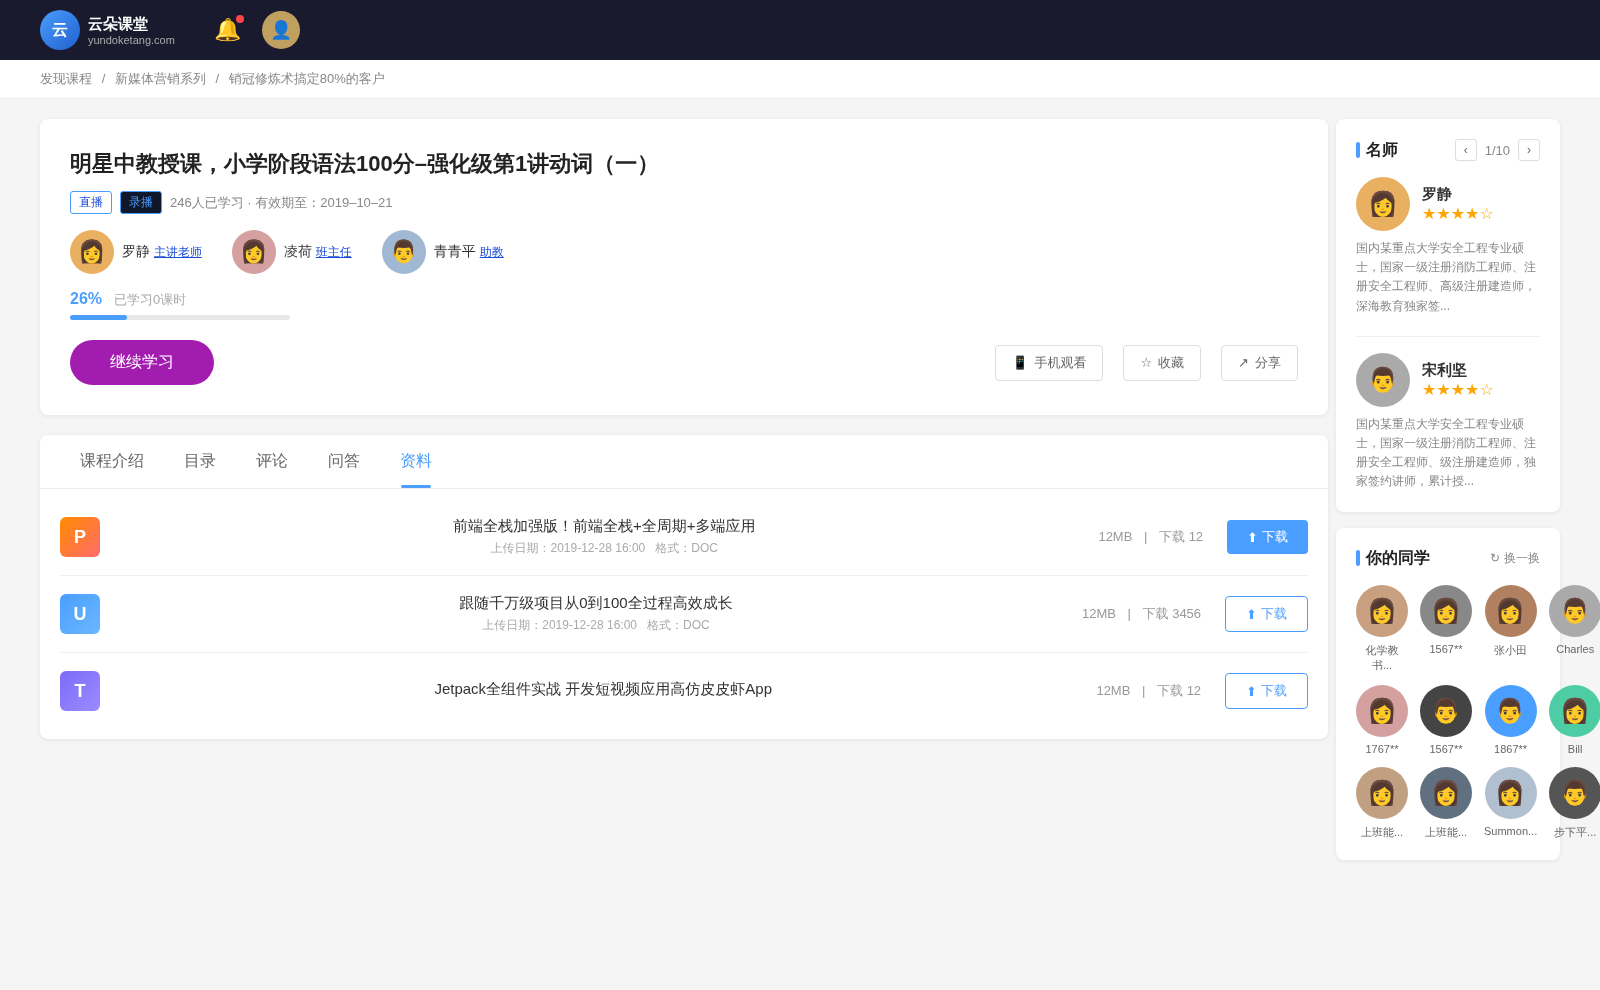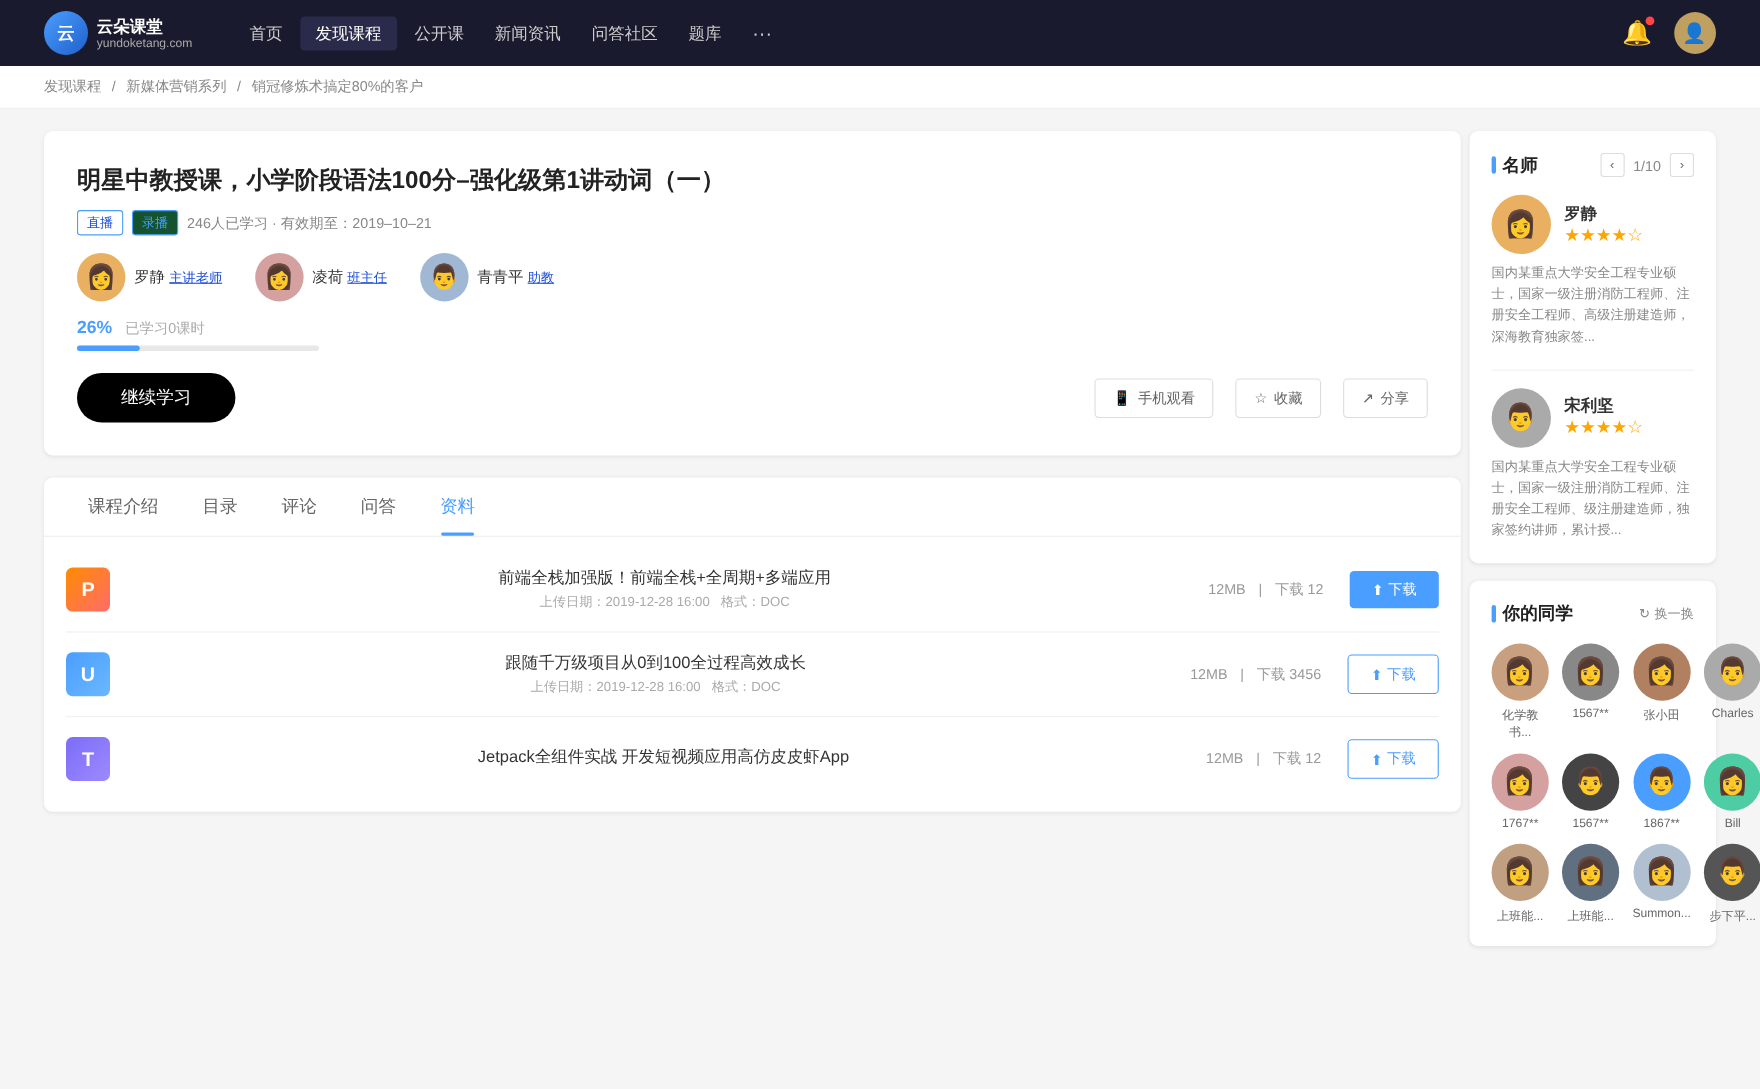--- a/index.html
+++ b/index.html
@@ -9,34 +9,34 @@
     .main { display: flex; gap: 8px; padding: 20px 40px; max-width: 1600px; }
     .content { flex: 1; }
     .sidebar { width: 224px; flex-shrink: 0; }
 
     
     .course-card { background: white; border-radius: 8px; padding: 30px; margin-bottom: 20px; box-shadow: 0 1px 4px rgba(0,0,0,0.08); }
     .course-title { font-size: 22px; font-weight: bold; color: #222; margin-bottom: 12px; }
     .course-tags { display: flex; align-items: center; gap: 8px; margin-bottom: 12px; }
     .tag { padding: 2px 8px; border-radius: 3px; font-size: 12px; border: 1px solid; }
     .tag-live { border-color: #4a9eff; color: #1d4ed8; }
-    .tag-record { border-color: #4a9eff; color: #4a9eff; background: #14532d; }
+    .tag-record { border-color: #4a9eff; color: #4a9eff; background: #0f172a; }
     .course-meta { color: #888; font-size: 13px; }
     .teachers { display: flex; gap: 30px; margin: 16px 0; }
     .teacher { display: flex; align-items: center; gap: 8px; }
     .teacher-avatar { width: 44px; height: 44px; border-radius: 50%; overflow: hidden; }
     .teacher-name { font-size: 14px; color: #333; font-weight: 500; }
     .teacher-role { font-size: 12px; color: #1d4ed8; text-decoration: underline; }
     .progress-section { margin: 0 0; }
     .progress-label { color: #4a9eff; font-size: 16px; font-weight: bold; margin-bottom: 4px; }
     .progress-sub { color: #aaa; font-size: 13px; display: inline-block; margin-left: 8px; }
     .progress-bar-bg { width: 220px; height: 5px; background: #e8e8e8; border-radius: 3px; margin-top: 6px; }
     .progress-bar-fill { width: 26%; height: 5px; background: #4a9eff; border-radius: 3px; }
     .course-actions { display: flex; align-items: center; justify-content: space-between; margin-top: 20px; }
-    .btn-continue { background: #000000; color: white; border: none; border-radius: 25px; padding: 12px 40px; font-size: 16px; cursor: pointer; font-weight: 500; }
+    .btn-continue { background: #a21caf; color: white; border: none; border-radius: 25px; padding: 12px 40px; font-size: 16px; cursor: pointer; font-weight: 500; }
     .action-btns { display: flex; gap: 20px; }
     .action-btn { display: flex; align-items: center; gap: 6px; color: #666; font-size: 13px; cursor: pointer; border: 1px solid #ddd; padding: 8px 16px; border-radius: 4px; background: white; }
 
     
     .tabs-section { background: white; border-radius: 8px; padding: 0; box-shadow: 0 1px 4px rgba(0,0,0,0.08); }
     .tabs { display: flex; gap: 0; padding: 0 20px; border-bottom: 1px solid #eee; }
     .tab { padding: 16px 20px; font-size: 16px; color: #666; cursor: pointer; position: relative; }
     .tab.active { color: #4a9eff; font-weight: 500; }
     .tab.active::after { content: ''; position: absolute; bottom: 0; left: 50%; transform: translateX(-50%); width: 30px; height: 3px; background: #4a9eff; border-radius: 2px; }
 
@@ -83,29 +83,20 @@
 <body>
 
 <nav style="background:#1a1a2e;height:60px;display:flex;align-items:center;padding:0 40px;">
   <div style="display:flex;align-items:center;margin-right:40px;cursor:pointer;">
     <div style="width:40px;height:40px;background:linear-gradient(135deg,#4a9eff,#2060cc);border-radius:50%;display:flex;align-items:center;justify-content:center;color:white;font-size:16px;font-weight:bold;margin-right:8px;">云</div>
     <div style="color:white;">
       <div style="font-size:15px;font-weight:bold;">云朵课堂</div>
       <div style="font-size:11px;color:#aaa;">yundoketang.com</div>
     </div>
   </div>
-  <div style="display:flex;align-items:center;gap:4px;flex:1;">
-    <span style="color:#ccc;font-size:15px;cursor:pointer;padding:6px 12px;">首页</span>
-    <span style="color:white;font-size:15px;cursor:pointer;padding:6px 14px;background:#2a2a4a;border-radius:4px;">发现课程</span>
-    <span style="color:#ccc;font-size:15px;cursor:pointer;padding:6px 12px;">公开课</span>
-    <span style="color:#ccc;font-size:15px;cursor:pointer;padding:6px 12px;">新闻资讯</span>
-    <span style="color:#ccc;font-size:15px;cursor:pointer;padding:6px 12px;">问答社区</span>
-    <span style="color:#ccc;font-size:15px;cursor:pointer;padding:6px 12px;">题库</span>
-    <span style="color:#ccc;font-size:18px;cursor:pointer;padding:6px 12px;">···</span>
-  </div>
   <div style="display:flex;align-items:center;gap:20px;">
     <div style="position:relative;cursor:pointer;color:#ccc;font-size:22px;">
       🔔
       <div style="position:absolute;top:-2px;right:-2px;width:8px;height:8px;background:#ff4444;border-radius:50%;"></div>
     </div>
     <div style="width:38px;height:38px;border-radius:50%;background:#c0a060;cursor:pointer;display:flex;align-items:center;justify-content:center;color:white;font-size:18px;">👤</div>
   </div>
 </nav>
 
 <div style="background:white;padding:10px 40px;font-size:13px;color:#888;border-bottom:1px solid #eee;">

